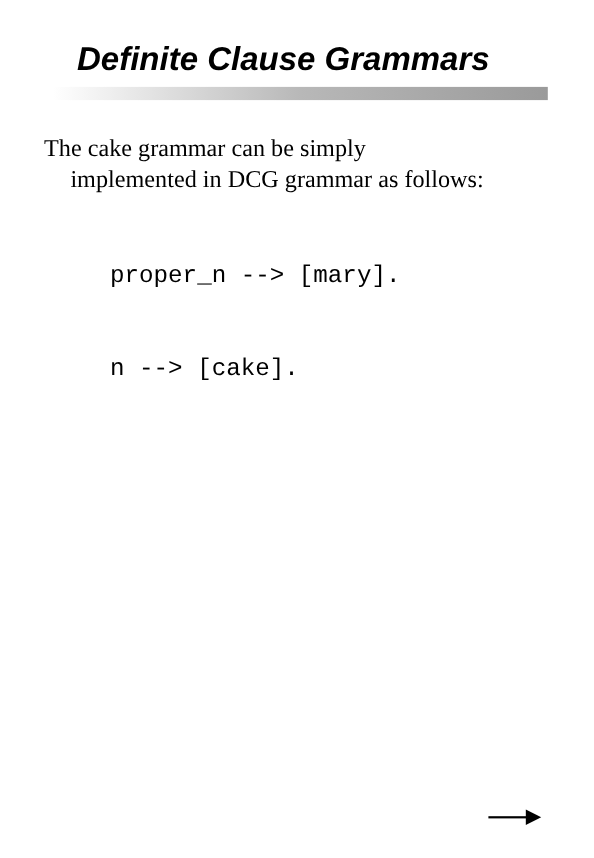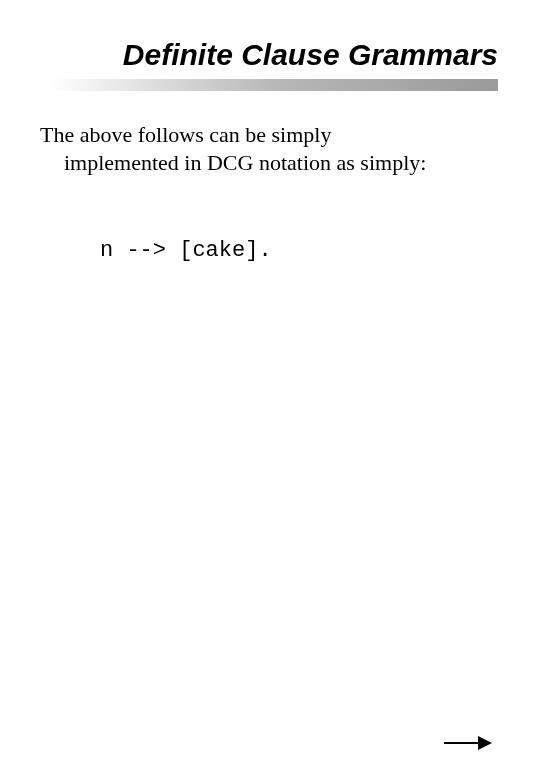--- a/index.html
+++ b/index.html
@@ -12,21 +12,21 @@
       height: 780px;
       background: #ffffff;
       font-family: 'Times New Roman', Times, serif;
       position: relative;
       overflow: hidden;
     }
     .title-block {
       padding-top: 38px;
       padding-right: 42px;
       padding-left: 70px;
-      text-align: right;
+      text-align: left;
     }
     .title-line {
       font-weight: bold;
       font-style: italic;
       font-size: 30px;
       line-height: 1.15;
       color: #000;
       font-family: Arial, Helvetica, sans-serif;
     }
     .gradient-bar {
@@ -87,23 +87,24 @@
 </head>
 <body>
 
 <div class="title-block">
   <div class="title-line">Definite Clause Grammars</div>
 </div>
 
 <div class="gradient-bar"></div>
 
 <div class="body-text">
-  <div class="intro">The above follows can be simply</div>
-  <div class="intro-cont">implemented in DCG notation as simply:</div>
+  <div class="intro">The cake grammar can be simply</div>
+  <div class="intro-cont">implemented in DCG grammar as follows:</div>
   <div class="code-block">
+    <div>proper_n --&gt; [mary].</div>
     <div>n --&gt; [cake].</div>
     
     
     
   </div>
 </div>
 
 <div class="arrow">
   <div class="arrow-line"></div>
   <div class="arrow-head"></div>

